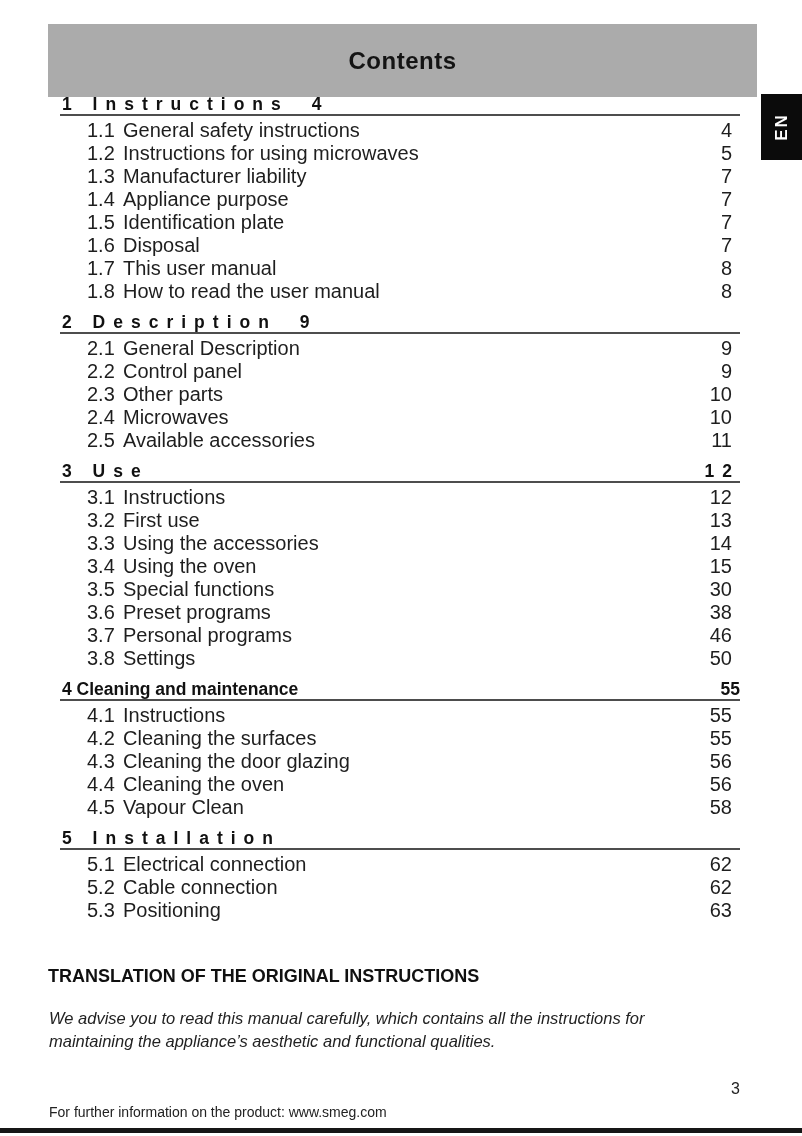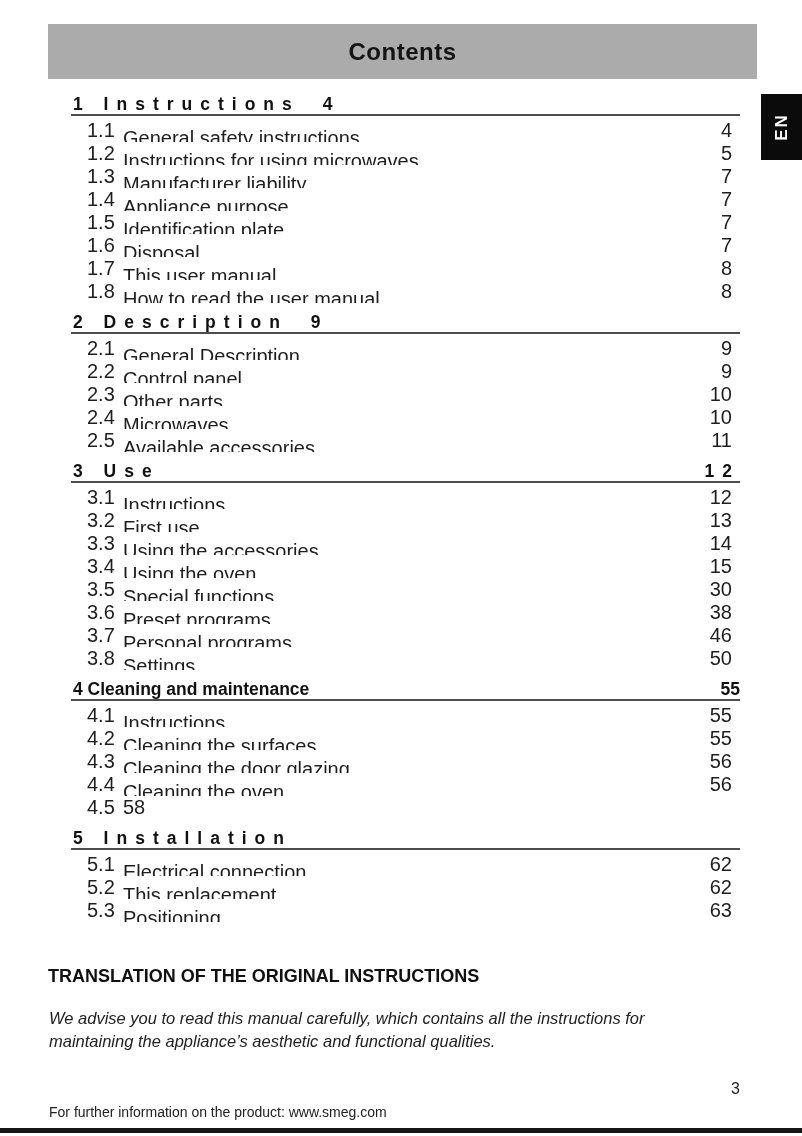--- a/index.html
+++ b/index.html
@@ -9,42 +9,42 @@
     --rule:#4d4d4d;
     --ink:#1b1b1b;
     --bottom-bar:#161616;
   }
   *{margin:0;padding:0;box-sizing:border-box;}
   html,body{background:#ffffff;}
   body{font-family:"Liberation Sans","DejaVu Sans",sans-serif;color:var(--ink);}
   .page{position:relative;width:802px;height:1136px;background:#ffffff;overflow:hidden;}
 
   
-  .contents-bar{position:absolute;left:48px;top:24px;width:709px;height:55px;
+  .contents-bar{position:absolute;left:48px;top:24px;width:709px;height:73px;
     background:var(--header-bg);display:flex;align-items:center;justify-content:center;}
   .contents-title{font-size:24px;font-weight:bold;letter-spacing:0.5px;color:#141414;}
 
   
   .en-tab{position:absolute;left:761px;top:94px;width:41px;height:66px;
     background:var(--tab-bg);display:flex;align-items:center;justify-content:center;}
   .en-tab span{transform:rotate(-90deg);color:var(--tab-text);font-weight:bold;
     font-size:17px;letter-spacing:2px;}
 
   
   .toc{position:absolute;left:60px;top:92px;width:680px;}
   .toc-section{margin-bottom:7px;}
   .sec-heading{display:flex;justify-content:space-between;align-items:baseline;
     height:24px;line-height:24px;padding:0 0 2px 2px;border-bottom:2px solid var(--rule);
-    font-weight:bold;font-size:17.5px;color:#111;white-space:nowrap;margin-left:11px;}
+    font-weight:bold;font-size:17.5px;color:#111;white-space:nowrap;}
   .spaced{letter-spacing:8px;}
   .h-page-inline{margin-left:10px;}
   .sec-items{padding-top:3px;}
   .item-row{display:flex;height:23px;line-height:23px;font-size:20px;padding-left:27px;color:#1e1e1e;}
   .item-num{flex:none;width:36px;}
-  .item-title{flex:1;white-space:nowrap;overflow:hidden;margin-top:8px;}
+  .item-title{flex:1;white-space:nowrap;overflow:hidden;}
   .item-page{flex:none;text-align:right;padding-right:8px;}
 
   
   .translation-heading{position:absolute;left:48px;top:966px;width:709px;text-align:left;
     font-weight:bold;font-size:18px;color:#101010;}
   .body-par{position:absolute;left:49px;top:1007px;width:660px;font-size:16.5px;
     line-height:23px;color:#222;font-style:italic;}
   .info-line{position:absolute;left:49px;top:1101px;width:660px;font-size:14px;
     line-height:23px;color:#222;}
   .page-num{position:absolute;right:62px;top:1080px;font-size:16px;color:#222;}
@@ -230,41 +230,42 @@
             <span class="item-title">Cleaning the door glazing</span>
             <span class="item-page">56</span>
           </div>
           <div class="item-row">
             <span class="item-num">4.4</span>
             <span class="item-title">Cleaning the oven</span>
             <span class="item-page">56</span>
           </div>
           <div class="item-row">
             <span class="item-num">4.5</span>
+            <span class="item-title">Vapour Clean</span>
             <span class="item-page">58</span>
           </div>
         </div>
     </div>
 
     <div class="toc-section">
       <div class="sec-heading spaced">
         <span class="h-left">
           <span class="h-num">5</span>
           <span class="h-title">Installation</span>
         </span>
       </div>
       <div class="sec-items">
           <div class="item-row">
             <span class="item-num">5.1</span>
             <span class="item-title">Electrical connection</span>
             <span class="item-page">62</span>
           </div>
           <div class="item-row">
             <span class="item-num">5.2</span>
-            <span class="item-title">This replacement</span>
+            <span class="item-title">Cable connection</span>
             <span class="item-page">62</span>
           </div>
           <div class="item-row">
             <span class="item-num">5.3</span>
             <span class="item-title">Positioning</span>
             <span class="item-page">63</span>
           </div>
         </div>
     </div>
 

